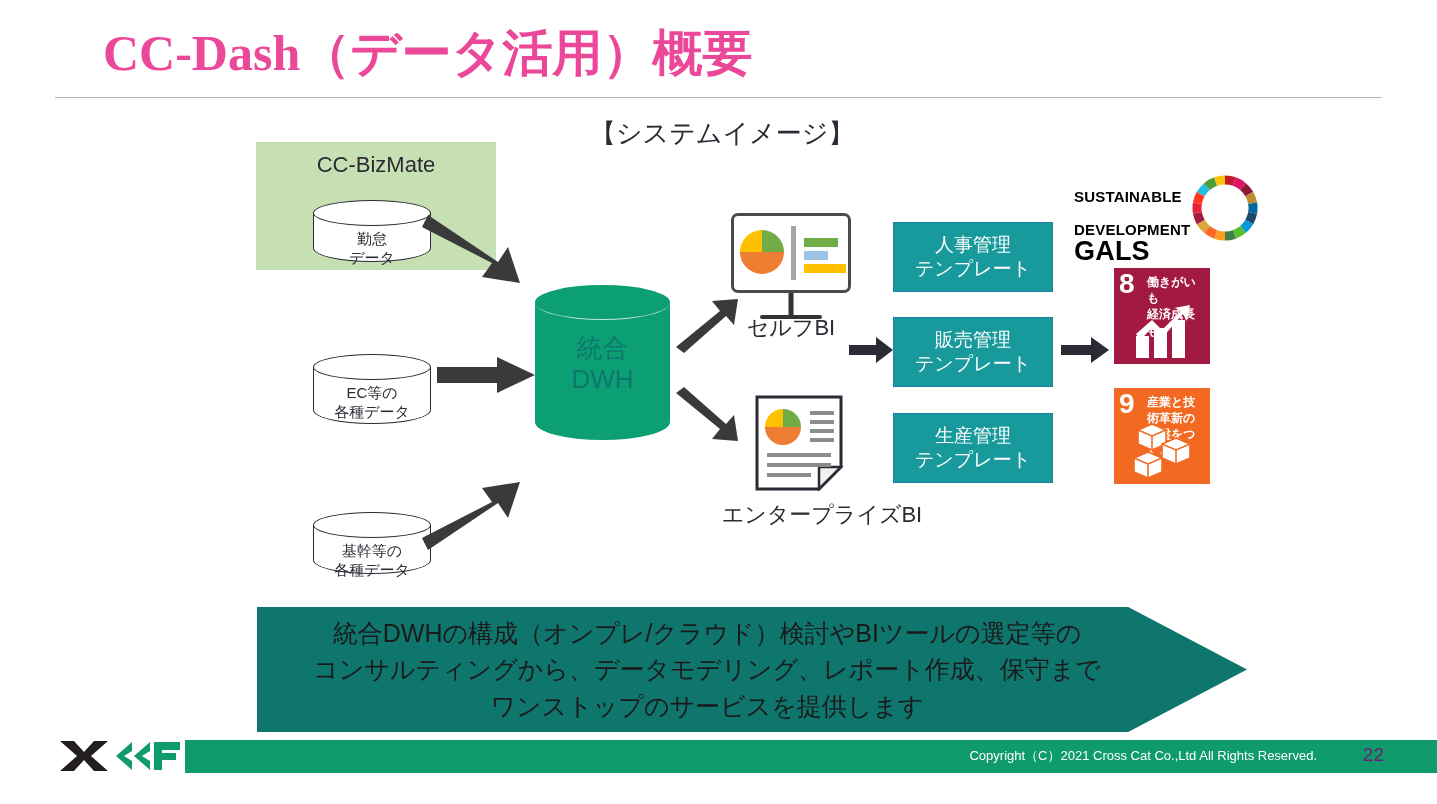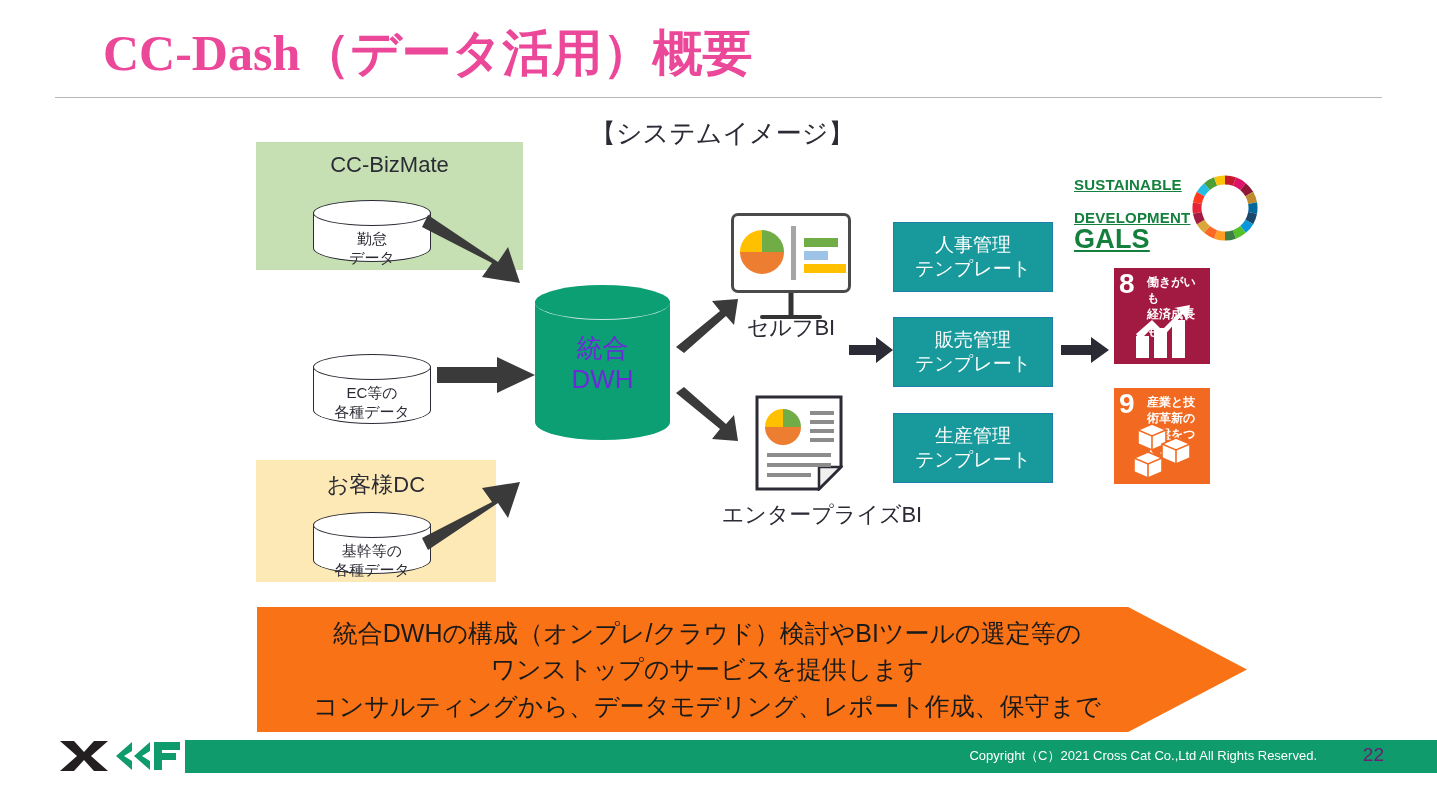--- a/index.html
+++ b/index.html
@@ -27,21 +27,21 @@
     font-size:26px;color:#2b2b35;font-weight:500;white-space:nowrap;
   }
 
   
   .src-box{position:absolute;width:240px;}
   .src-box .band{width:100%;height:100%;position:absolute;inset:0;}
   .src-title{
     position:absolute;left:0;right:0;top:10px;text-align:center;
     font-size:22px;color:#2b2b35;
   }
-  #src-0{left:256px;top:142px;height:128px;padding-left:27px;}
+  #src-0{left:256px;top:142px;height:128px;}
   #src-0 .band{background:#c6e0b4;}
   #src-1{left:256px;top:300px;height:138px;}
   #src-1 .band{background:#d6dff0;}
   #src-2{left:256px;top:460px;height:122px;}
   #src-2 .band{background:#fde9b5;}
 
   
   .cyl{position:absolute;}
   .cyl .body{
     position:absolute;left:0;right:0;top:12px;bottom:0;
@@ -65,21 +65,21 @@
   #dwh .body{
     position:absolute;left:0;right:0;top:16px;bottom:0;background:#0c9f74;
     border-radius:0 0 50% 50%/0 0 18px 18px;
   }
   #dwh .top{
     position:absolute;left:0;right:0;top:0;height:34px;background:#0c9f74;
     border-radius:50%;border-bottom:1.5px solid rgba(255,255,255,.75);
   }
   #dwh .lbl{
     position:absolute;left:0;right:0;top:48px;text-align:center;
-    font-size:26px;line-height:1.2;color:#6d28d9;
+    font-size:26px;line-height:1.2;color:#0f766e;
   }
 
   
   .arrow{position:absolute;}
 
   
   #selfbi{position:absolute;left:731px;top:213px;width:120px;height:80px;}
   .monitor-screen{
     position:absolute;inset:0;border:3px solid #4a4a4a;border-radius:7px;
     background:#fff;
@@ -108,22 +108,22 @@
     color:#fff;font-size:19px;line-height:1.25;
     display:flex;align-items:center;justify-content:center;text-align:center;
   }
   #tmpl-0{top:222px;}
   #tmpl-1{top:317px;}
   #tmpl-2{top:413px;}
 
   
   #sdg-logo{position:absolute;left:1074px;top:175px;width:185px;height:70px;}
   .sdg-words{
-    position:absolute;left:0;top:2px;width:118px;color:#15803d;
-    font-weight:bold;line-height:1.0;letter-spacing:.2px;text-decoration:underline;
+    position:absolute;left:0;top:14px;width:118px;color:#000000;
+    font-weight:bold;line-height:1.0;letter-spacing:.2px;
   }
   .sdg-w1{font-size:15px;}
   .sdg-w2{font-size:15px;margin-top:18px;}
   .sdg-w3{font-size:27px;margin-top:1px;}
   .sdg-tile{
     position:absolute;left:1114px;width:96px;height:96px;color:#fff;
   }
   #sdg-8{top:268px;background:#a21942;}
   #sdg-9{top:388px;background:#f26a21;}
   .sdg-num{
@@ -131,21 +131,21 @@
     line-height:1;
   }
   .sdg-txt{
     position:absolute;left:33px;top:6px;right:3px;
     font-size:12px;line-height:1.35;font-weight:bold;
   }
 
   
   #banner{
     position:absolute;left:257px;top:607px;width:990px;height:125px;
-    background:#f97316;
+    background:#0f766e;
     clip-path:polygon(0 0,88% 0,100% 50%,88% 100%,0 100%);
     display:flex;align-items:center;justify-content:center;
   }
   #banner .txt{
     font-size:25px;line-height:1.45;color:#1a1a1a;text-align:center;
     width:880px;margin-right:90px;
   }
 
   
   #footer-bar{
@@ -188,24 +188,20 @@
 
   <div class="cyl" id="cyl-1">
     <div class="body"></div>
     <div class="top"></div>
     <div class="lbl">
       <div>EC等の</div>
       <div>各種データ</div>
     </div>
   </div>
 
-  <div class="src-box" id="src-2">
-    <div class="band"></div>
-    <div class="src-title">お客様DC</div>
-  </div>
   <div class="cyl" id="cyl-2">
     <div class="body"></div>
     <div class="top"></div>
     <div class="lbl">
       <div>基幹等の</div>
       <div>各種データ</div>
     </div>
   </div>
 
   <svg class="arrow" style="left:420px;top:205px;width:120px;height:90px;" viewBox="0 0 120 90">
@@ -361,22 +357,22 @@
         <path d="M18 30 L32 36 L32 50 L18 56 L4 50 L4 36 Z"></path>
         <path d="M4 36 L18 42 L32 36"></path>
           <path d="M18 42 L18 56"></path>
       </g>
     </svg>
   </div>
 
   <div id="banner">
     <div class="txt">
       <div>統合DWHの構成（オンプレ/クラウド）検討やBIツールの選定等の</div>
+      <div>コンサルティングから、データモデリング、レポート作成、保守まで</div>
       <div>ワンストップのサービスを提供します</div>
-      <div>コンサルティングから、データモデリング、レポート作成、保守まで</div>
     </div>
   </div>
 
   <div id="footer-bar"></div>
   <div id="footer-copy">Copyright（C）2021 Cross Cat Co.,Ltd All Rights Reserved.</div>
   <div id="footer-page">22</div>
 
   <svg id="logo" viewBox="0 0 128 46">
     <path d="M2 8 L16 8 L26 19 L36 8 L50 8 L33 23 L50 38 L36 38 L26 27 L16 38 L2 38 L19 23 Z" fill="#231f20"></path>
     <path d="M58 23 L74 9 L74 18 L66 23 L74 28 L74 37 Z" fill="#0f9b6c"></path>

